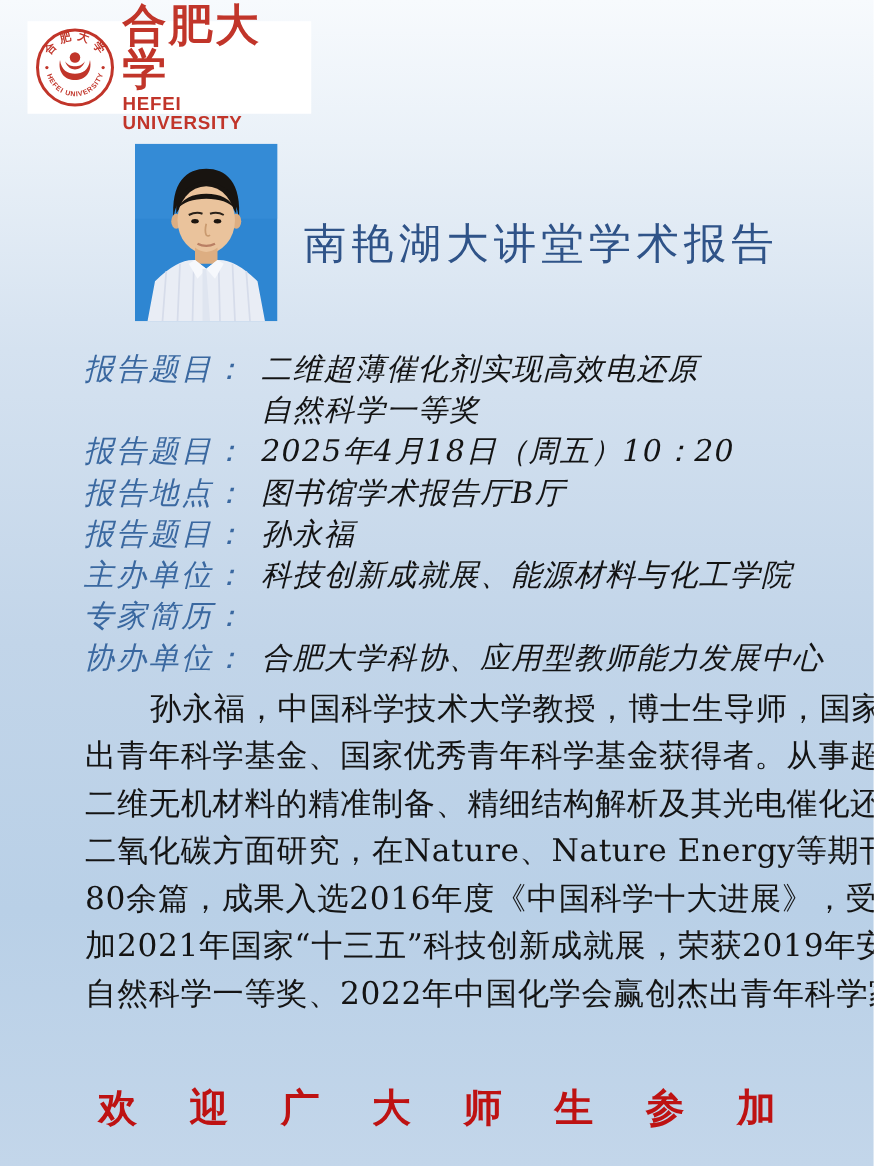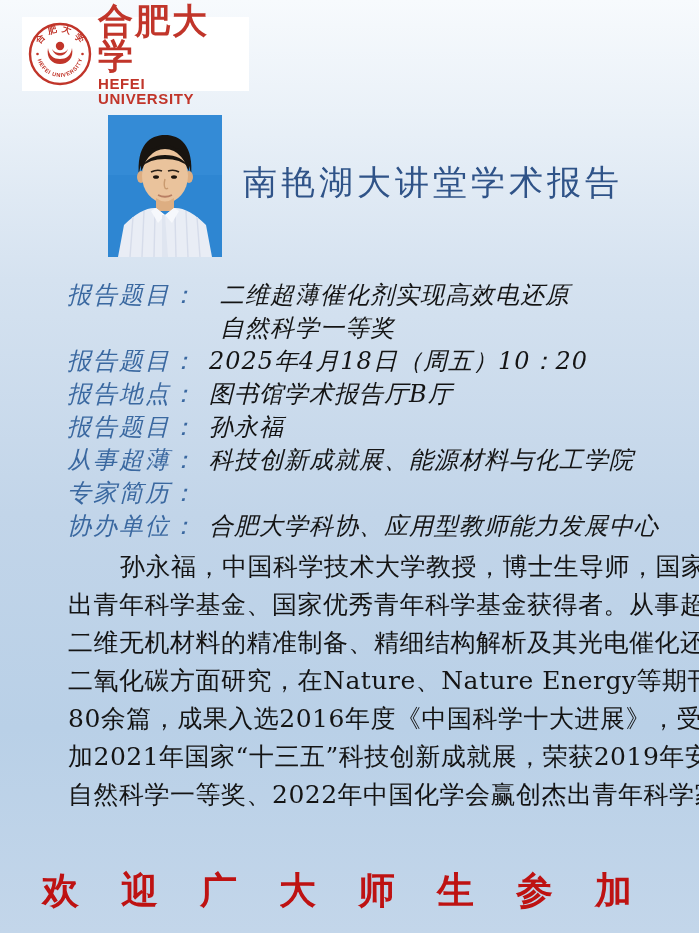--- a/index.html
+++ b/index.html
@@ -25,45 +25,45 @@
   }
   .logo-en {
     font-size:15px; font-weight:bold; color:#C1352A; letter-spacing:0.6px; margin-top:3px;
     font-family:"Liberation Sans","DejaVu Sans",sans-serif;
   }
   
   .photo { position:absolute; left:108px; top:115px; width:114px; height:142px; }
   .photo svg { display:block; width:100%; height:100%; }
   
   .main-title {
-    position:absolute; left:243px; top:160px; width:440px;
+    position:absolute; left:243px; top:172px; width:440px;
     font-size:34px; letter-spacing:4px; color:#2F5388;
     font-family:"DejaVu Serif","Liberation Serif",serif;
     white-space:nowrap;
   }
   
   .info { position:absolute; left:67px; top:279px; width:580px; }
   .field-row { display:flex; align-items:flex-start; font-size:24px; line-height:33px;font-style:italic; }
   .field-label {
     color:#3A68A0; flex:0 0 142px; letter-spacing:2px; white-space:nowrap;
   }
   .field-value { color:#141414; letter-spacing:1px; white-space:nowrap; }
-  .field-value .vline { display:block;margin-left:11px; }
+  .field-value .vline { display:block; }
   
   .bio {
     position:absolute; left:68px; top:548px; width:566px;
     font-size:25px; line-height:38px; color:#141414;
   }
   .bio-line { text-align:justify; text-align-last:justify; letter-spacing:0.5px; white-space:nowrap; }
   .bio-line.indent { padding-left:52px; }
   .bio-line.last { text-align-last:left; }
   
   .welcome {
-    position:absolute; left:0; top:866px; width:699px; text-align:left;
-    font-size:37px; font-weight:bold; color:#BE1212;
+    position:absolute; left:0; top:866px; width:699px; text-align:center;
+    font-size:31px; font-weight:bold; color:#BE1212;
     letter-spacing:42px; text-indent:42px; white-space:nowrap;
   }
 </style>
 </head>
 <body>
 
 <div class="poster">
 
   <div class="logo-box">
     <svg class="seal" viewBox="0 0 64 64">
@@ -139,21 +139,21 @@
     </div>
     <div class="field-row">
       <span class="field-label">报告地点：</span>
       <span class="field-value">图书馆学术报告厅B厅</span>
     </div>
     <div class="field-row">
       <span class="field-label">报告题目：</span>
       <span class="field-value">孙永福</span>
     </div>
     <div class="field-row">
-      <span class="field-label">从事超薄：</span>
+      <span class="field-label">主办单位：</span>
       <span class="field-value">科技创新成就展、能源材料与化工学院</span>
     </div>
     <div class="field-row">
       <span class="field-label">专家简历：</span>
       <span class="field-value"></span>
     </div>
     <div class="field-row">
       <span class="field-label">协办单位：</span>
       <span class="field-value">合肥大学科协、应用型教师能力发展中心</span>
     </div>

